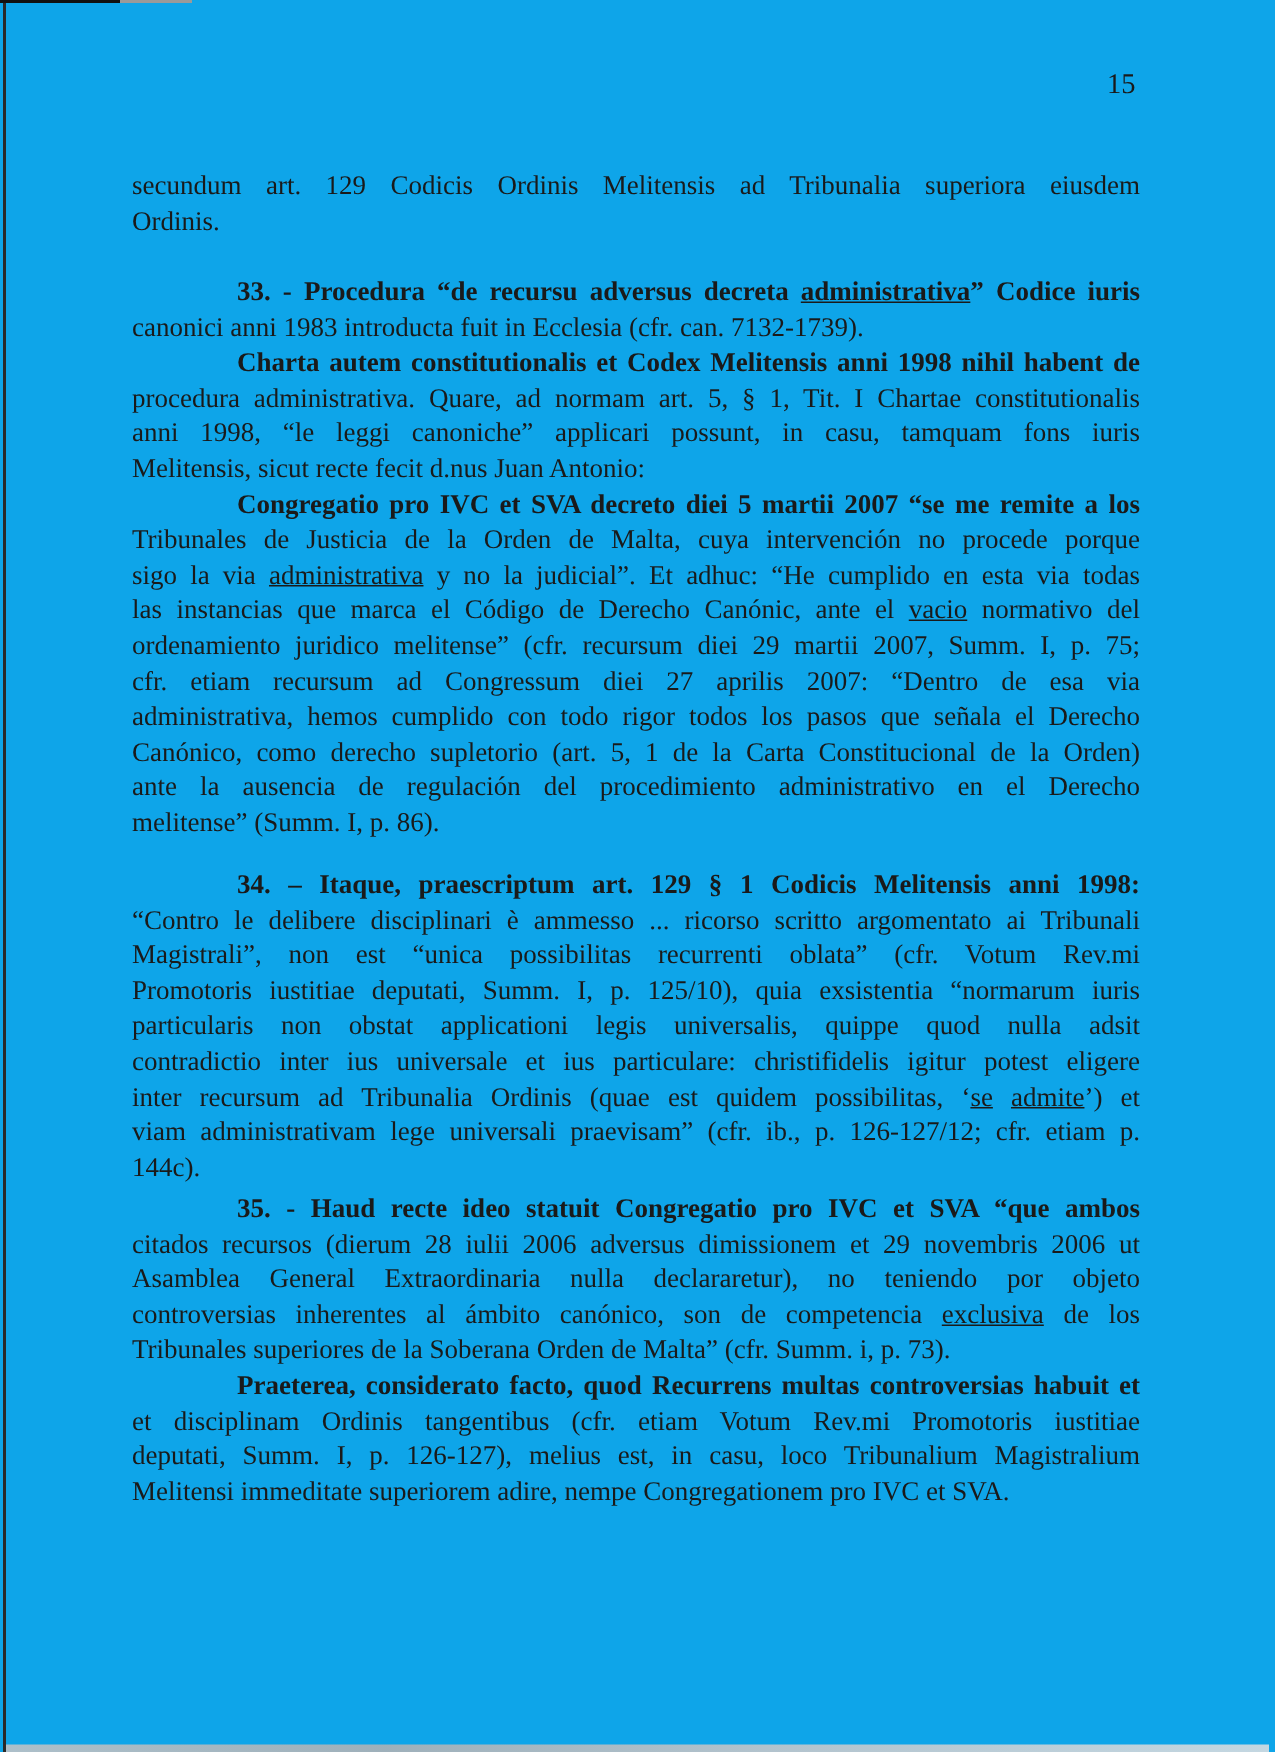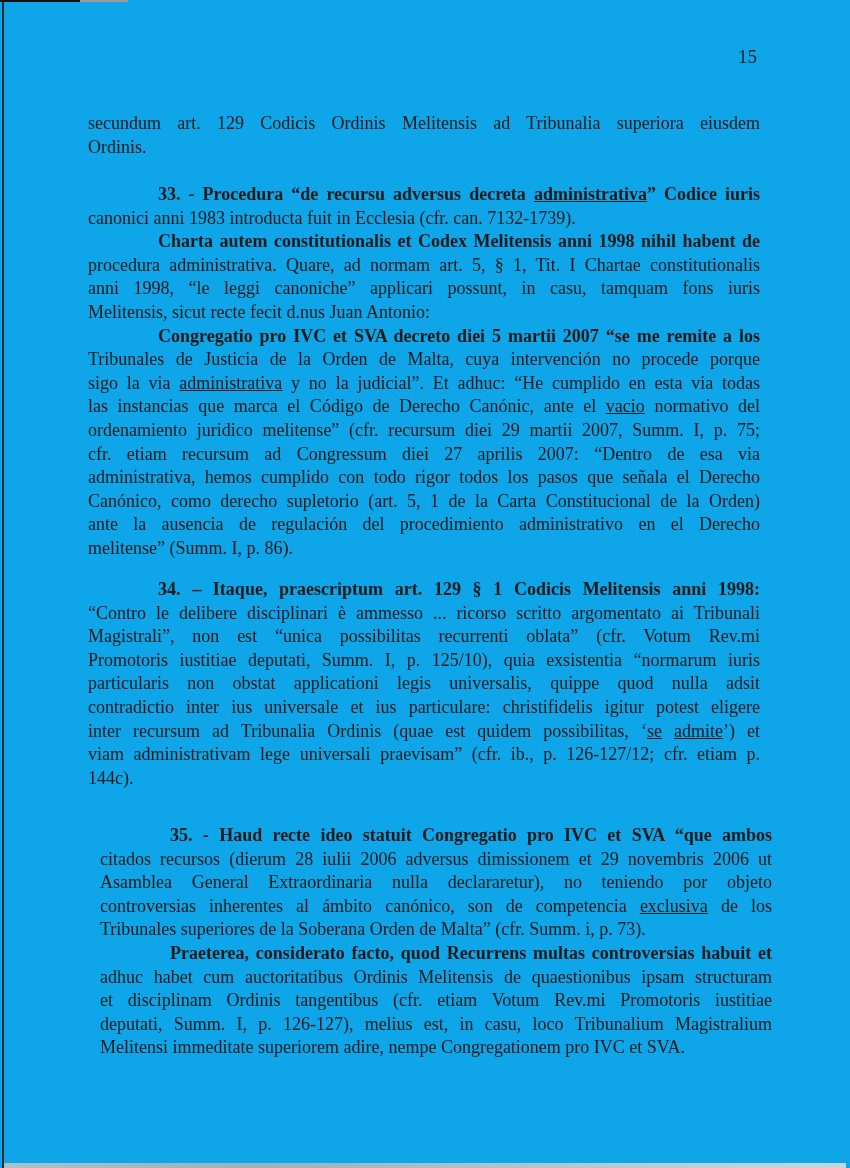--- a/index.html
+++ b/index.html
@@ -115,25 +115,24 @@
     <span class="line">“Contro le delibere disciplinari è ammesso ... ricorso scritto argomentato ai Tribunali</span>
     <span class="line">Magistrali”, non est “unica possibilitas recurrenti oblata” (cfr. Votum Rev.mi</span>
     <span class="line">Promotoris iustitiae deputati, Summ. I, p. 125/10), quia exsistentia “normarum iuris</span>
     <span class="line">particularis non obstat applicationi legis universalis, quippe quod nulla adsit</span>
     <span class="line">contradictio inter ius universale et ius particulare: christifidelis igitur potest eligere</span>
     <span class="line"><span>inter recursum ad Tribunalia Ordinis (quae est quidem possibilitas, ‘</span><span class="u">se</span><span> </span><span class="u">admite</span><span>’) et</span></span>
     <span class="line">viam administrativam lege universali praevisam” (cfr. ib., p. 126-127/12; cfr. etiam p.</span>
     <span class="line last">144c).</span>
   </div>
 
-  <div class="text-block" style="top:824px;margin-left:12px;">
+  <div class="text-block" style="top:794px;">
     <span class="line indent">35. -  Haud recte ideo statuit Congregatio pro IVC et SVA “que ambos</span>
     <span class="line">citados recursos (dierum 28 iulii 2006 adversus dimissionem et 29 novembris 2006 ut</span>
     <span class="line">Asamblea General Extraordinaria nulla declararetur), no teniendo por objeto</span>
     <span class="line"><span>controversias inherentes al ámbito canónico, son de competencia </span><span class="u">exclusiva</span><span> de los</span></span>
     <span class="line last">Tribunales superiores de la Soberana Orden de Malta” (cfr. Summ. i, p. 73).</span>
     <span class="line indent">Praeterea, considerato facto, quod Recurrens multas controversias habuit et</span>
-    <span class="line">adhuc habet cum auctoritatibus Ordinis Melitensis de quaestionibus ipsam structuram</span>
     <span class="line">et disciplinam Ordinis tangentibus (cfr. etiam Votum Rev.mi Promotoris iustitiae</span>
     <span class="line">deputati, Summ. I, p. 126-127), melius est, in casu, loco Tribunalium Magistralium</span>
     <span class="line last">Melitensi immeditate superiorem adire, nempe Congregationem pro IVC et SVA.</span>
   </div>
 </div>
 
 </body></html>

